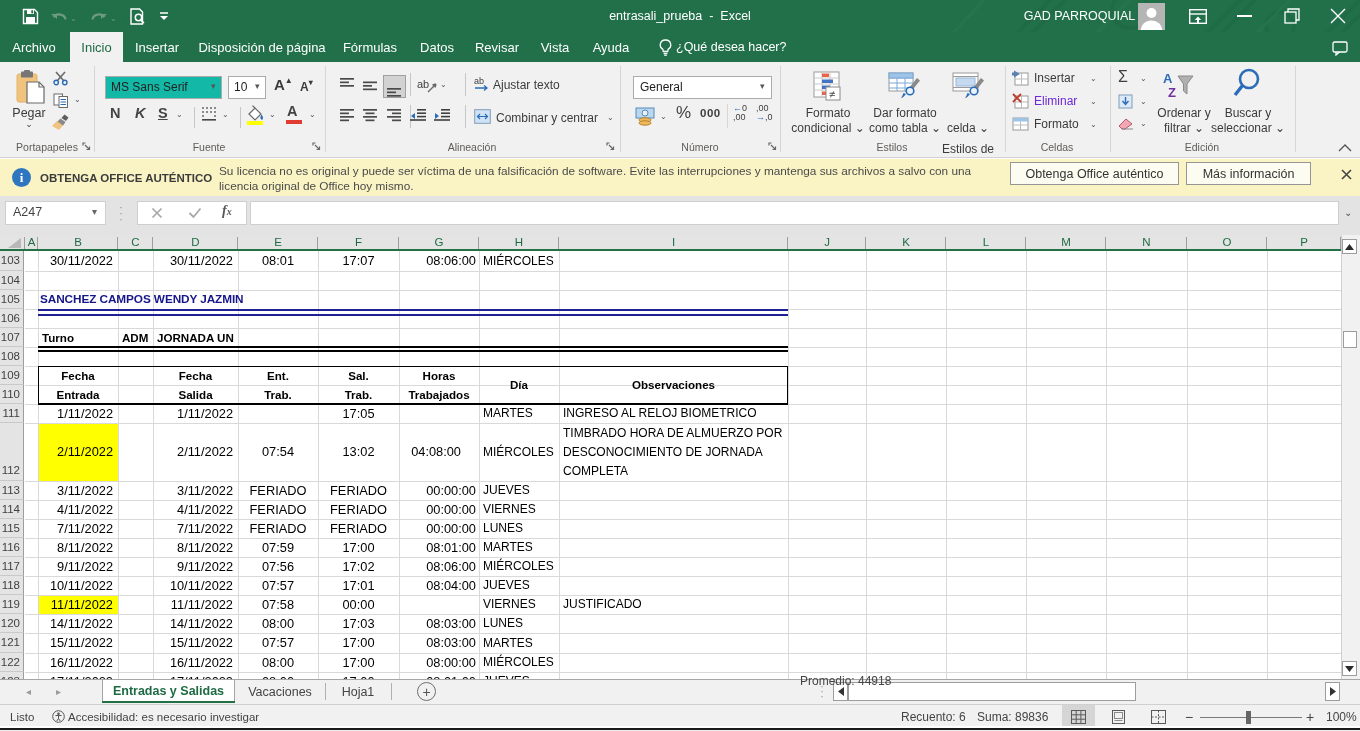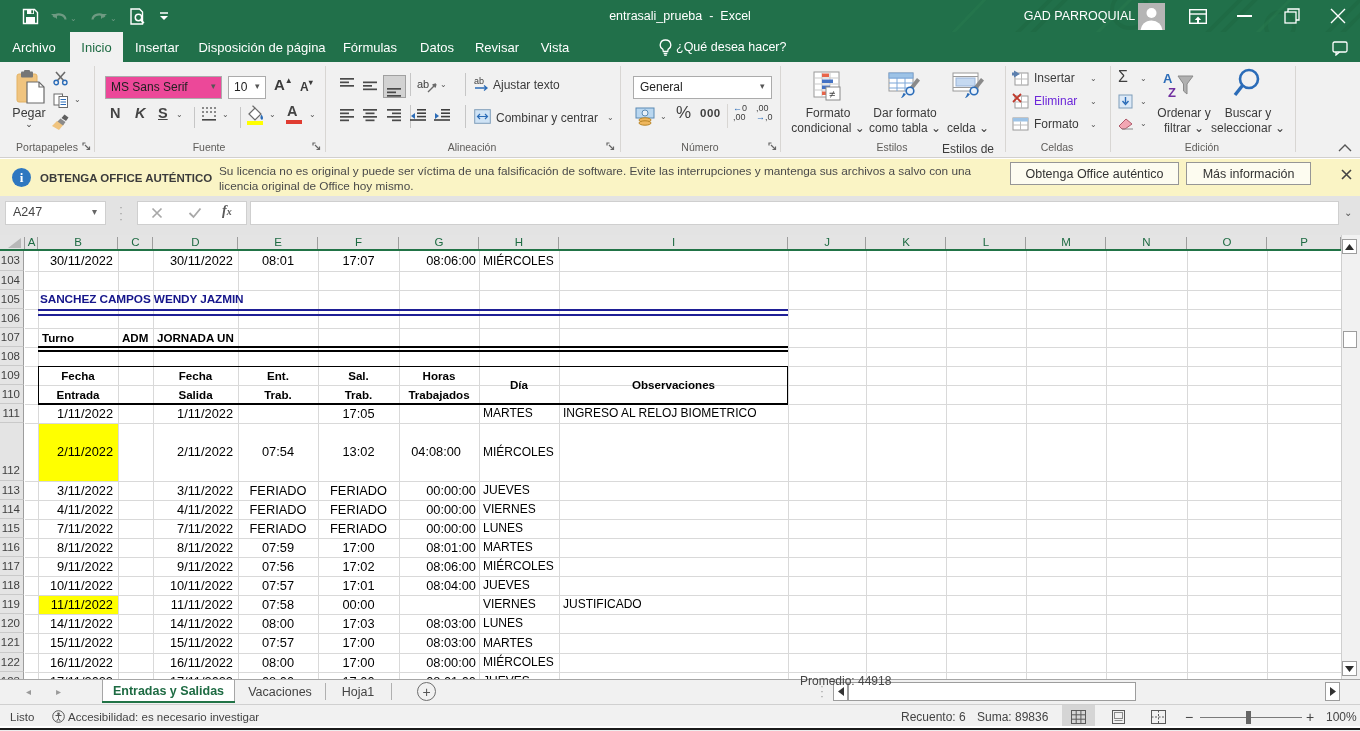--- a/index.html
+++ b/index.html
@@ -76,20 +76,21 @@
 <div class="ab" style="left:0;top:32px;width:1360px;height:30px;background:#21704a;"></div>
 <div class="ab" style="left:70px;top:32px;width:53px;height:30px;background:#f1f1f1;"></div>
 <div class="ab ct" style="left:-56.0px;top:32px;width:180px;height:30px;color:#fff;font-size:13px;">Archivo</div>
 <div class="ab ct" style="left:6.5px;top:32px;width:180px;height:30px;color:#1e6b43;font-size:13px;">Inicio</div>
 <div class="ab ct" style="left:67.0px;top:32px;width:180px;height:30px;color:#fff;font-size:13px;">Insertar</div>
 <div class="ab ct" style="left:172.0px;top:32px;width:180px;height:30px;color:#fff;font-size:13px;">Disposición de página</div>
 <div class="ab ct" style="left:347.0px;top:32px;width:180px;height:30px;color:#fff;font-size:13px;">Datos</div>
 <div class="ab ct" style="left:280.0px;top:32px;width:180px;height:30px;color:#fff;font-size:13px;">Fórmulas</div>
 <div class="ab ct" style="left:407.0px;top:32px;width:180px;height:30px;color:#fff;font-size:13px;">Revisar</div>
 <div class="ab ct" style="left:465.0px;top:32px;width:180px;height:30px;color:#fff;font-size:13px;">Vista</div>
+<div class="ab ct" style="left:521.0px;top:32px;width:180px;height:30px;color:#fff;font-size:13px;">Ayuda</div>
 <svg class="ab" style="left:659px;top:39px;" width="13" height="17" viewBox="0 0 13 17">
 <path d="M6.5 1 a5 5 0 0 1 2.6 9.4 l-0.4 2.1 h-4.4 l-0.4-2.1 A5 5 0 0 1 6.5 1 z" fill="none" stroke="#fff" stroke-width="1.3"></path>
 <line x1="4.6" y1="14.5" x2="8.4" y2="14.5" stroke="#fff" stroke-width="1.3"></line>
 <line x1="5.2" y1="16.2" x2="7.8" y2="16.2" stroke="#fff" stroke-width="1.3"></line>
     </svg>
 <div class="ab" style="left:676px;top:40px;color:#fff;font-size:12.5px;">¿Qué desea hacer?</div>
 <svg class="ab" style="left:1332px;top:41px;" width="16" height="15" viewBox="0 0 16 15">
 <rect x="1" y="1" width="14" height="10" rx="1.5" fill="none" stroke="#fff" stroke-width="1.3"></rect>
 <path d="M4 11 v3 l3.5-3" fill="none" stroke="#fff" stroke-width="1.3"></path>
     </svg>
@@ -145,21 +146,21 @@
         <line x1="7.5" y1="9" x2="13" y2="9"></line>
 <line x1="7.5" y1="11.5" x2="13" y2="11.5"></line>
       </g>
     </svg>
 <div class="ab" style="left:74px;top:95px;color:#555;font-size:8px;">⌄</div>
 <svg class="ab" style="left:51px;top:113px;" width="19" height="18" viewBox="0 0 19 18">
 <path d="M1 13 L8 17 L13 11 L6 8 z" fill="#f0c47f"></path>
 <path d="M6.5 8.5 l3 -3 5 3.5 -2.5 3.5 z" fill="#8a8a8a"></path>
 <path d="M10.5 5 l3 -3.5 4 3 -2.5 3.5 z" fill="#5f5f5f"></path>
     </svg>
-<div class="ab" style="left:105px;top:76px;width:117px;height:23px;background:#ec4899;border:1px solid #ababab;
+<div class="ab" style="left:105px;top:76px;width:117px;height:23px;background:#14b8a6;border:1px solid #ababab;
 font-size:12px;color:#222;line-height:21px;padding-left:5px;">MS Sans Serif</div>
 <div class="ab" style="left:211px;top:81px;color:#555;font-size:9px;">▾</div>
 <div class="ab" style="left:228px;top:76px;width:38px;height:23px;background:#fff;border:1px solid #ababab;
 font-size:12px;color:#222;line-height:21px;padding-left:5px;">10</div>
 <div class="ab" style="left:255px;top:81px;color:#555;font-size:9px;">▾</div>
 <div class="ab" style="left:274px;top:76px;font-size:15px;font-weight:bold;color:#3b3b3b;">A<span style="font-size:8px;vertical-align:7px;">▲</span></div>
 <div class="ab" style="left:300px;top:78px;font-size:12px;font-weight:bold;color:#3b3b3b;">A<span style="font-size:8px;vertical-align:6px;">▾</span></div>
 <div class="ab" style="left:110px;top:105px;font-size:14.5px;font-weight:bold;color:#444;">N</div>
 <div class="ab" style="left:135px;top:105px;font-size:14.5px;font-style:italic;font-weight:bold;color:#444;">K</div>
 <div class="ab" style="left:158px;top:105px;font-size:14.5px;font-weight:bold;color:#444;text-decoration:underline;">S</div>
@@ -552,20 +553,21 @@
 <div class="ab" style="left:154px;top:404px;width:83px;height:19px;line-height:19px;font-size:12.8px;color:#000;white-space:nowrap;overflow:hidden;text-align:right;padding-right:4px;">1/11/2022</div>
 <div class="ab" style="left:319px;top:404px;width:79px;height:19px;line-height:19px;font-size:12.8px;color:#000;white-space:nowrap;overflow:hidden;text-align:center;">17:05</div>
 <div class="ab" style="left:480px;top:404px;width:78px;height:19px;line-height:19px;font-size:12px;color:#000;white-space:nowrap;overflow:hidden;text-align:left;padding-left:3px;">MARTES</div>
 <div class="ab" style="left:560px;top:404px;width:227px;height:19px;line-height:19px;font-size:12px;color:#000;white-space:nowrap;overflow:hidden;text-align:left;padding-left:3px;">INGRESO AL RELOJ BIOMETRICO</div>
 <div class="ab" style="left:39px;top:423px;width:78px;height:58px;line-height:58px;font-size:12.8px;color:#000;white-space:nowrap;overflow:hidden;text-align:right;padding-right:4px;">2/11/2022</div>
 <div class="ab" style="left:154px;top:423px;width:83px;height:58px;line-height:58px;font-size:12.8px;color:#000;white-space:nowrap;overflow:hidden;text-align:right;padding-right:4px;">2/11/2022</div>
 <div class="ab" style="left:239px;top:423px;width:78px;height:58px;line-height:58px;font-size:12.8px;color:#000;white-space:nowrap;overflow:hidden;text-align:center;">07:54</div>
 <div class="ab" style="left:319px;top:423px;width:79px;height:58px;line-height:58px;font-size:12.8px;color:#000;white-space:nowrap;overflow:hidden;text-align:center;">13:02</div>
 <div class="ab" style="left:400px;top:423px;width:78px;height:58px;line-height:58px;font-size:12.8px;color:#000;white-space:nowrap;overflow:hidden;text-align:right;padding-right:17px;">04:08:00</div>
 <div class="ab" style="left:480px;top:423px;width:78px;height:58px;line-height:58px;font-size:12px;color:#000;white-space:nowrap;overflow:hidden;text-align:left;padding-left:3px;">MIÉRCOLES</div>
+<div class="ab" style="left:560px;top:424px;width:226px;height:57px;font-size:12px;color:#000;line-height:19px;padding-left:3px;">TIMBRADO HORA DE ALMUERZO POR<br>DESCONOCIMIENTO DE JORNADA<br>COMPLETA</div>
 <div class="ab" style="left:39px;top:481px;width:78px;height:19px;line-height:19px;font-size:12.8px;color:#000;white-space:nowrap;overflow:hidden;text-align:right;padding-right:4px;">3/11/2022</div>
 <div class="ab" style="left:154px;top:481px;width:83px;height:19px;line-height:19px;font-size:12.8px;color:#000;white-space:nowrap;overflow:hidden;text-align:right;padding-right:4px;">3/11/2022</div>
 <div class="ab" style="left:239px;top:481px;width:78px;height:19px;line-height:19px;font-size:12.8px;color:#000;white-space:nowrap;overflow:hidden;text-align:center;">FERIADO</div>
 <div class="ab" style="left:319px;top:481px;width:79px;height:19px;line-height:19px;font-size:12.8px;color:#000;white-space:nowrap;overflow:hidden;text-align:center;">FERIADO</div>
 <div class="ab" style="left:400px;top:481px;width:78px;height:19px;line-height:19px;font-size:12.8px;color:#000;white-space:nowrap;overflow:hidden;text-align:right;padding-right:2px;">00:00:00</div>
 <div class="ab" style="left:480px;top:481px;width:78px;height:19px;line-height:19px;font-size:12px;color:#000;white-space:nowrap;overflow:hidden;text-align:left;padding-left:3px;">JUEVES</div>
 <div class="ab" style="left:39px;top:500px;width:78px;height:19px;line-height:19px;font-size:12.8px;color:#000;white-space:nowrap;overflow:hidden;text-align:right;padding-right:4px;">4/11/2022</div>
 <div class="ab" style="left:154px;top:500px;width:83px;height:19px;line-height:19px;font-size:12.8px;color:#000;white-space:nowrap;overflow:hidden;text-align:right;padding-right:4px;">4/11/2022</div>
 <div class="ab" style="left:239px;top:500px;width:78px;height:19px;line-height:19px;font-size:12.8px;color:#000;white-space:nowrap;overflow:hidden;text-align:center;">FERIADO</div>
 <div class="ab" style="left:319px;top:500px;width:79px;height:19px;line-height:19px;font-size:12.8px;color:#000;white-space:nowrap;overflow:hidden;text-align:center;">FERIADO</div>

